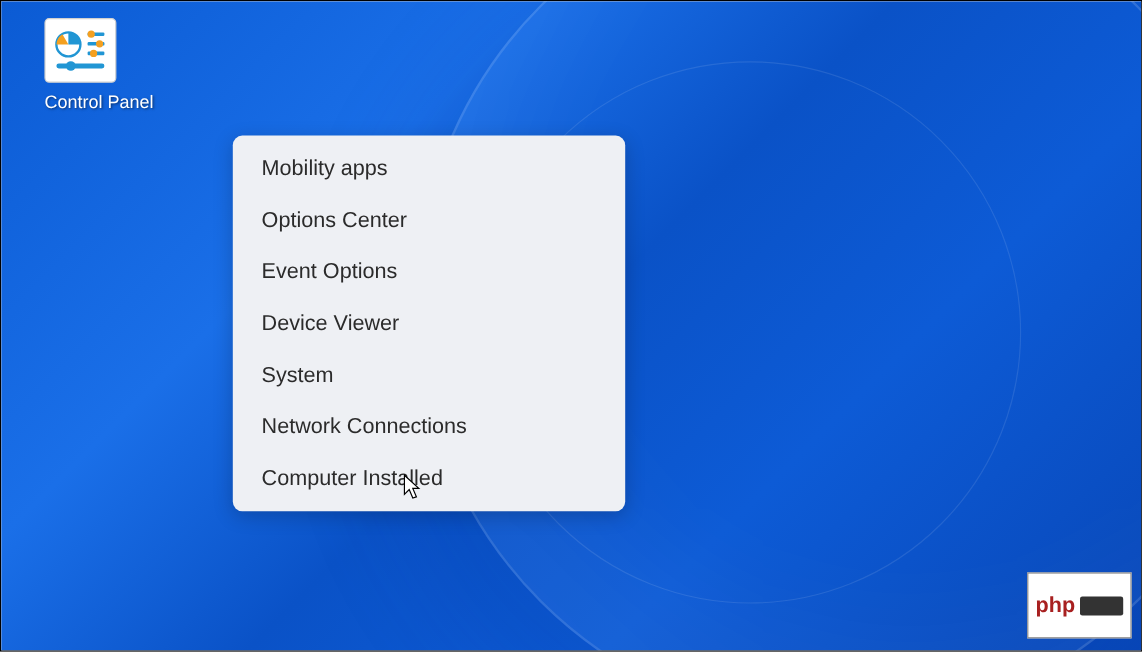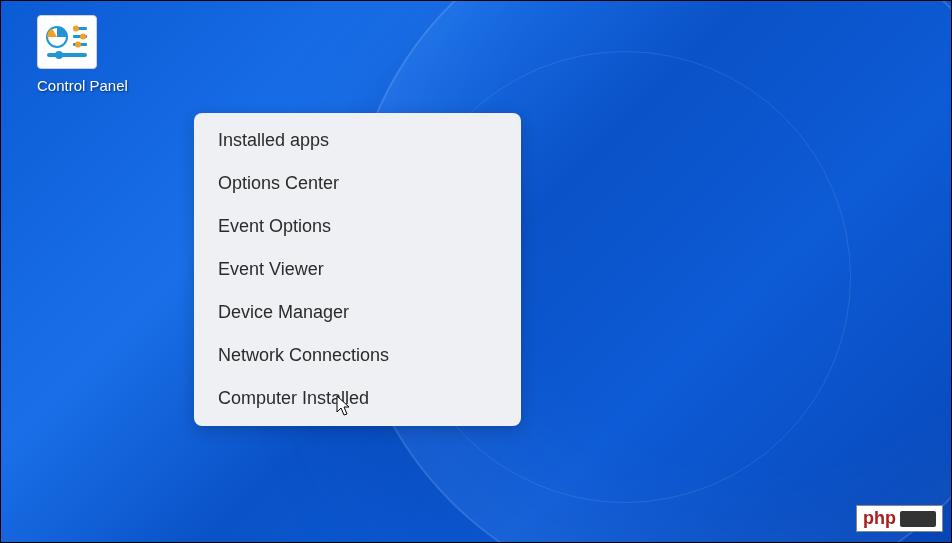--- a/index.html
+++ b/index.html
@@ -102,21 +102,21 @@
       left: 335px;
       z-index: 20;
       pointer-events: none;
     }
     .watermark {
       position: absolute;
       bottom: 10px;
       right: 8px;
       background: #fff;
       border: 1px solid #888;
-      padding: 2px 6px;
+      padding: 16px 6px;
       font-size: 18px;
       color: #a82020;
       font-weight: bold;
       z-index: 15;
       display: flex;
       align-items: center;
       gap: 4px;
     }
     .watermark-box {
       display: inline-block;
@@ -144,25 +144,25 @@
         <rect x="30" y="22" width="14" height="3" rx="1" fill="#2196d4"></rect>
         <circle cx="35" cy="23.5" r="3" fill="#f4a020"></circle>
         <rect x="4" y="32" width="40" height="4" rx="2" fill="#2196d4"></rect>
         <circle cx="16" cy="34" r="4" fill="#2196d4"></circle>
       </svg>
     </div>
     <div class="icon-label">Control Panel</div>
   </div>
 
   <div class="context-menu">
-    <div class="menu-item">Installed apps</div>
+    <div class="menu-item">Mobility apps</div>
     <div class="menu-item">Options Center</div>
     <div class="menu-item">Event Options</div>
-    <div class="menu-item">Event Viewer</div>
-    <div class="menu-item">Device Manager</div>
+    <div class="menu-item">Device Viewer</div>
+    <div class="menu-item">System</div>
     <div class="menu-item">Network Connections</div>
     <div class="menu-item">Computer Installed</div>
   </div>
 
   <svg class="cursor" width="18" height="24" viewBox="0 0 18 24">
     <path d="M 1 1 L 1 17 L 5 13 L 8 20 L 11 19 L 8 12 L 13 12 Z" fill="white" stroke="black" stroke-width="1"></path>
   </svg>
 
   <div class="watermark">
     <span>php</span>

